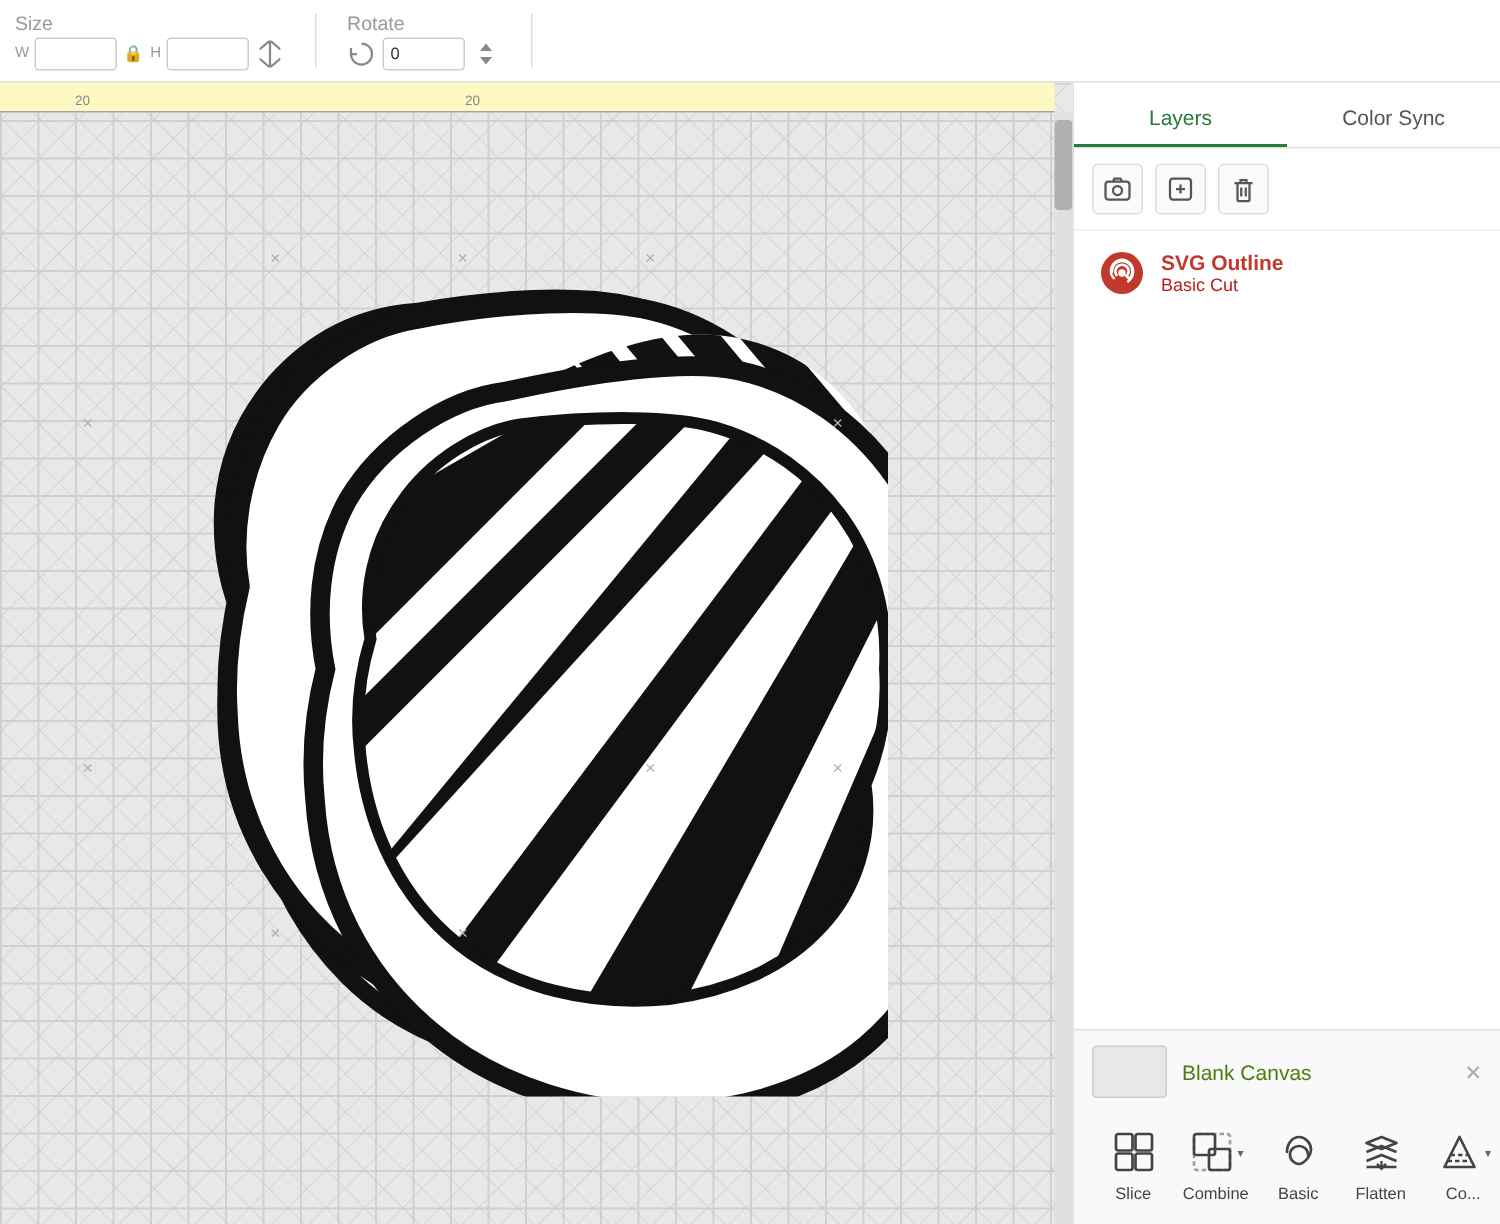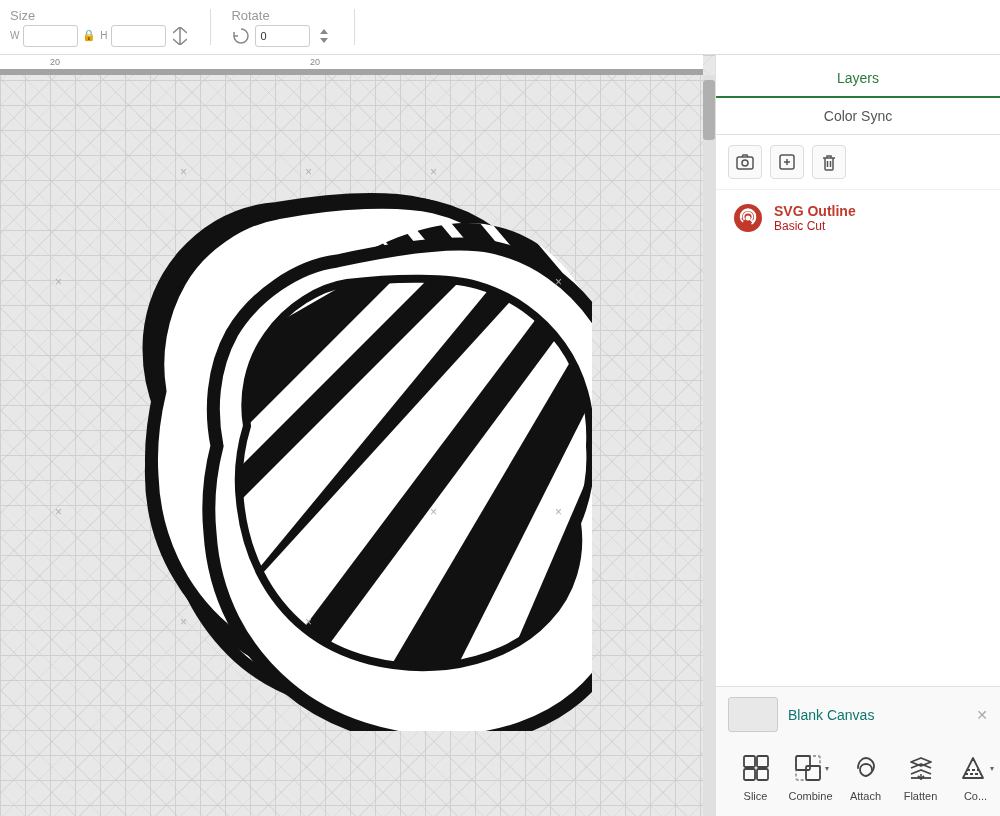--- a/index.html
+++ b/index.html
@@ -95,22 +95,22 @@
         repeating-linear-gradient(-45deg, transparent, transparent 17px, rgba(200,200,200,0.4) 17px, rgba(200,200,200,0.4) 18px);
     }
 
     
     .ruler-h {
       position: absolute;
       top: 0;
       left: 0;
       right: 12px;
       height: 20px;
-      background: #ffffff;
-      border-bottom: 6px solid #a3a3a3;
+      background: #fef9c3;
+      border-bottom: 1px solid #a3a3a3;
       display: flex;
       align-items: flex-end;
       font-size: 9px;
       color: #888;
       z-index: 5;
     }
     .ruler-mark {
       position: absolute;
       bottom: 2px;
       font-size: 9px;
@@ -156,21 +156,20 @@
       display: flex;
       flex-direction: column;
       flex-shrink: 0;
     }
 
     
     .panel-tabs {
       display: flex;
       border-bottom: 1px solid #e0e0e0;
       padding-top: 5px;
-      flex-direction: column;
     }
     .panel-tab {
       flex: 1;
       text-align: center;
       padding: 10px 5px;
       font-size: 14px;
       cursor: pointer;
       color: #555;
       font-weight: 500;
     }
@@ -245,21 +244,21 @@
     }
     .blank-canvas-preview {
       width: 50px;
       height: 35px;
       border: 1px solid #ccc;
       background: #e8e8e8;
       border-radius: 3px;
     }
     .blank-canvas-label {
       font-size: 14px;
-      color: #0f766e;
+      color: #4d7c0f;
     }
     .close-btn {
       margin-left: auto;
       cursor: pointer;
       color: #aaa;
       font-size: 14px;
     }
 
     
     .bottom-actions {
@@ -701,21 +700,21 @@
           <span class="action-btn-label">Combine</span>
         </div>
 
         <div class="action-btn">
           <div class="action-btn-icon">
             <svg width="32" height="32" viewBox="0 0 32 32" fill="none" stroke="#444" stroke-width="1.8">
               <path d="M8 16 C8 10, 12 6, 16 6 C20 6, 24 10, 24 14 C24 20, 18 24, 16 24" stroke-linecap="round"></path>
               <path d="M16 24 C14 24, 10 22, 10 18 C10 14, 13 12, 16 12 C19 12, 22 14, 22 18" stroke-linecap="round"></path>
             </svg>
           </div>
-          <span class="action-btn-label">Attach</span>
+          <span class="action-btn-label">Basic</span>
         </div>
 
         <div class="action-btn">
           <div class="action-btn-icon">
             <svg width="32" height="32" viewBox="0 0 32 32" fill="none" stroke="#444" stroke-width="1.8">
               <path d="M6 10 L16 6 L26 10 L16 14 Z" stroke-linejoin="round"></path>
               <path d="M6 16 L16 12 L26 16" stroke-linejoin="round"></path>
               <path d="M6 22 L16 18 L26 22" stroke-linejoin="round"></path>
               <line x1="6" y1="26" x2="26" y2="26"></line>
               <path d="M16 22 L16 26" stroke-width="1.5"></path>

